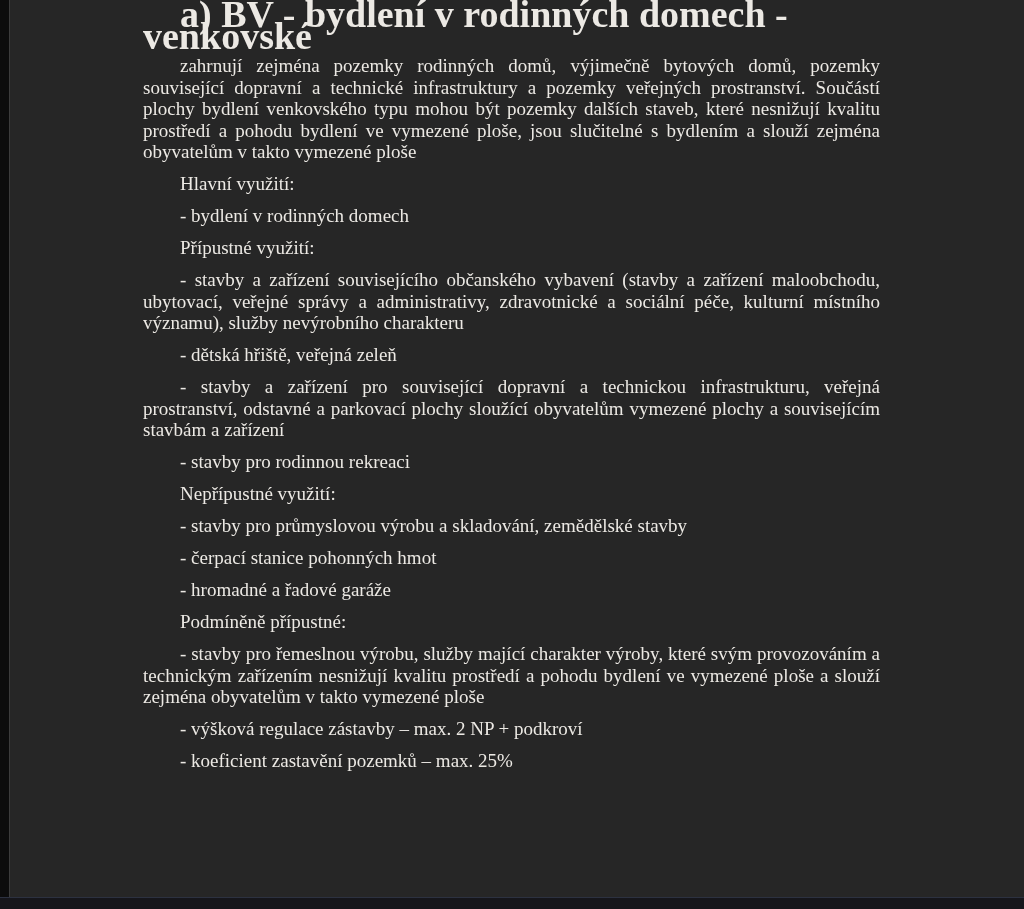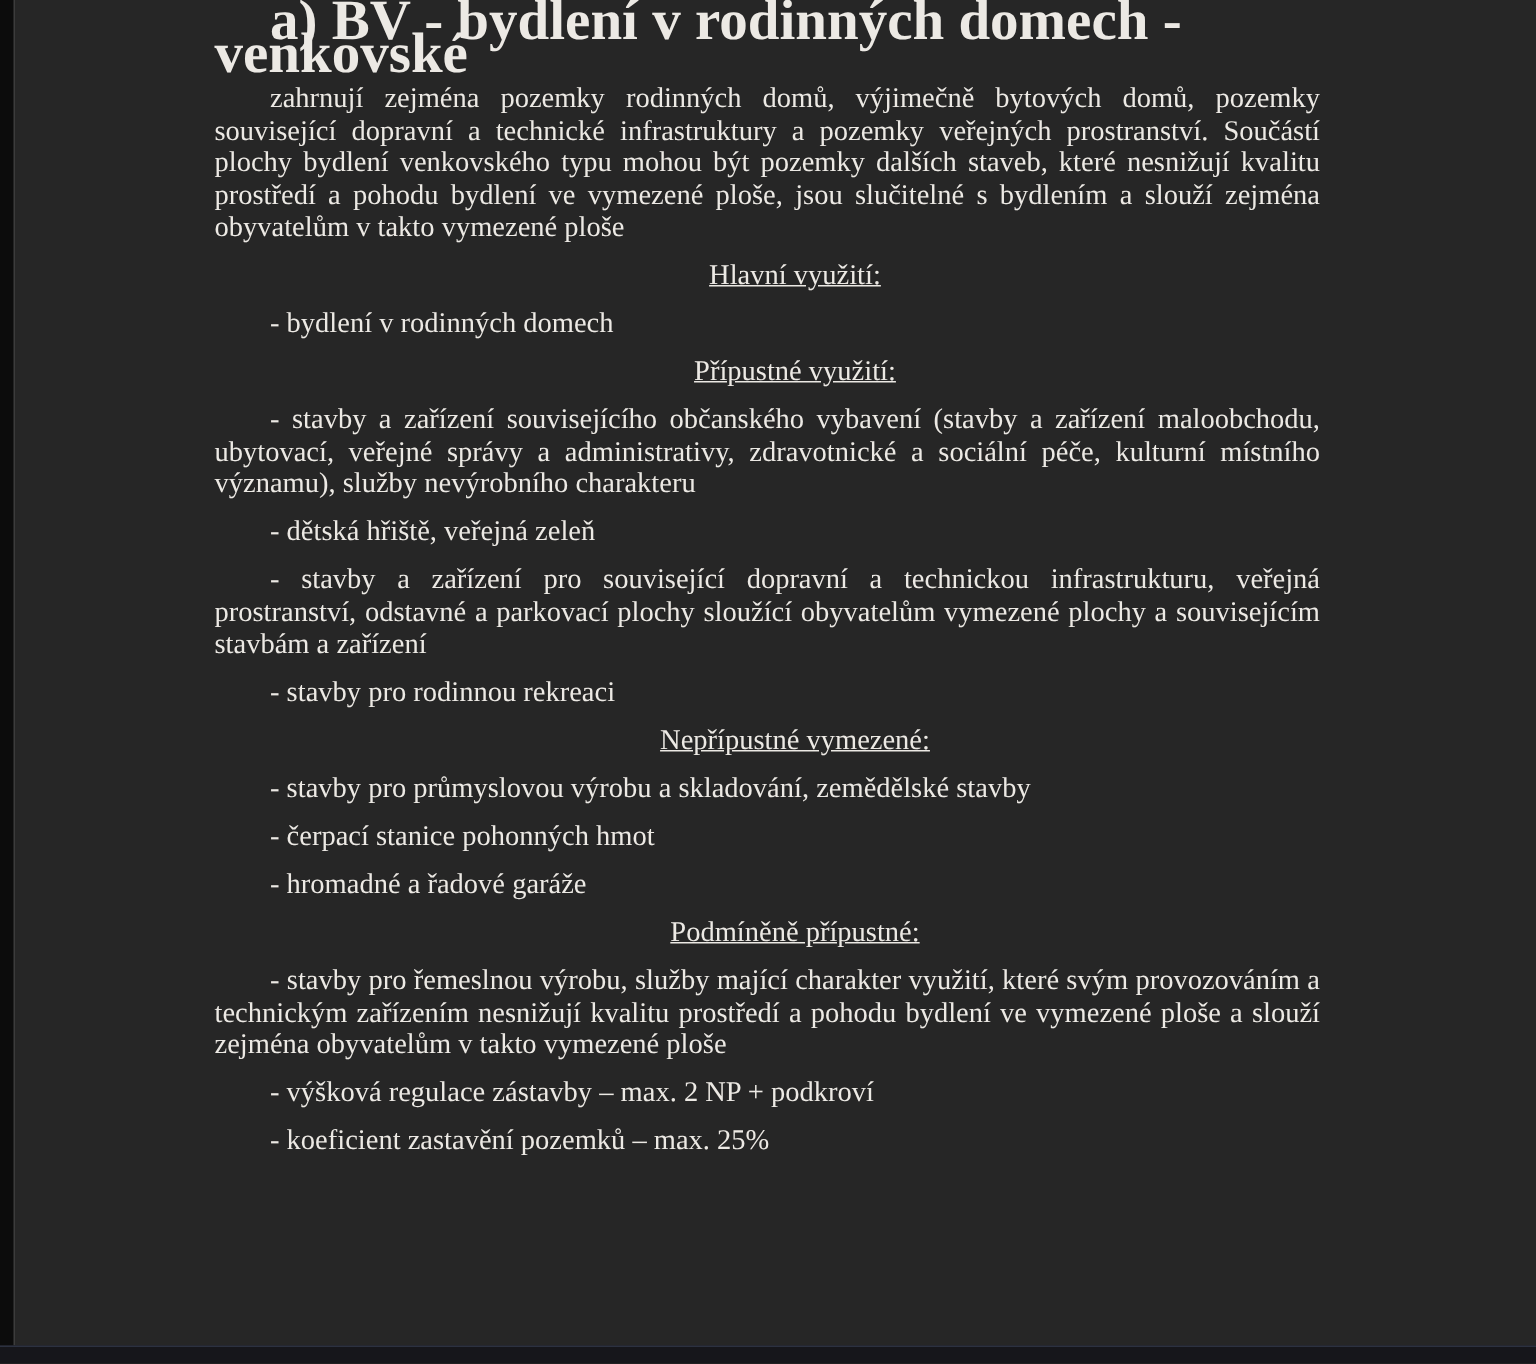--- a/index.html
+++ b/index.html
@@ -43,24 +43,23 @@
     font-weight: bold;
     text-indent: 37px;
     margin: 0 0 8px 0;
     text-align: left;
   }
   .para {
     margin: 0 0 10.5px 0;
     text-indent: 37px;
   }
   .section-heading {
-    text-decoration: underline;
     text-indent: 37px;
     margin: 0 0 10.5px 0;
-    text-align: center;
+    text-align: left;
   }
   .gap-before {
     margin-top: 32px;
   }
 </style>
 </head>
 <body>
 
 <div class="left-strip"></div>
 <div class="bottom-strip"></div>
@@ -73,24 +72,24 @@
 
   <p class="section-heading">Hlavní využití:</p>
   <p class="para">- bydlení v rodinných domech</p>
 
   <p class="section-heading">Přípustné využití:</p>
   <p class="para">- stavby a zařízení souvisejícího občanského vybavení (stavby a zařízení maloobchodu, ubytovací, veřejné správy a administrativy, zdravotnické a sociální péče, kulturní místního významu), služby nevýrobního charakteru</p>
   <p class="para">- dětská hřiště, veřejná zeleň</p>
   <p class="para">- stavby a zařízení pro související dopravní a technickou infrastrukturu, veřejná prostranství, odstavné a parkovací plochy sloužící obyvatelům vymezené plochy a souvisejícím stavbám a zařízení</p>
   <p class="para">- stavby pro rodinnou rekreaci</p>
 
-  <p class="section-heading">Nepřípustné vymezené:</p>
+  <p class="section-heading">Nepřípustné využití:</p>
   <p class="para">- stavby pro průmyslovou výrobu a skladování, zemědělské stavby</p>
   <p class="para">- čerpací stanice pohonných hmot</p>
   <p class="para">- hromadné a řadové garáže</p>
 
   <p class="section-heading">Podmíněně přípustné:</p>
-  <p class="para">- stavby pro řemeslnou výrobu, služby mající charakter využití, které svým provozováním a technickým zařízením nesnižují kvalitu prostředí a pohodu bydlení ve vymezené ploše a slouží zejména obyvatelům v takto vymezené ploše</p>
+  <p class="para">- stavby pro řemeslnou výrobu, služby mající charakter výroby, které svým provozováním a technickým zařízením nesnižují kvalitu prostředí a pohodu bydlení ve vymezené ploše a slouží zejména obyvatelům v takto vymezené ploše</p>
 
   <p class="para">- výšková regulace zástavby – max. 2 NP + podkroví</p>
   <p class="para">- koeficient zastavění pozemků – max. 25%</p>
 
 </div>
 
 </body></html>

